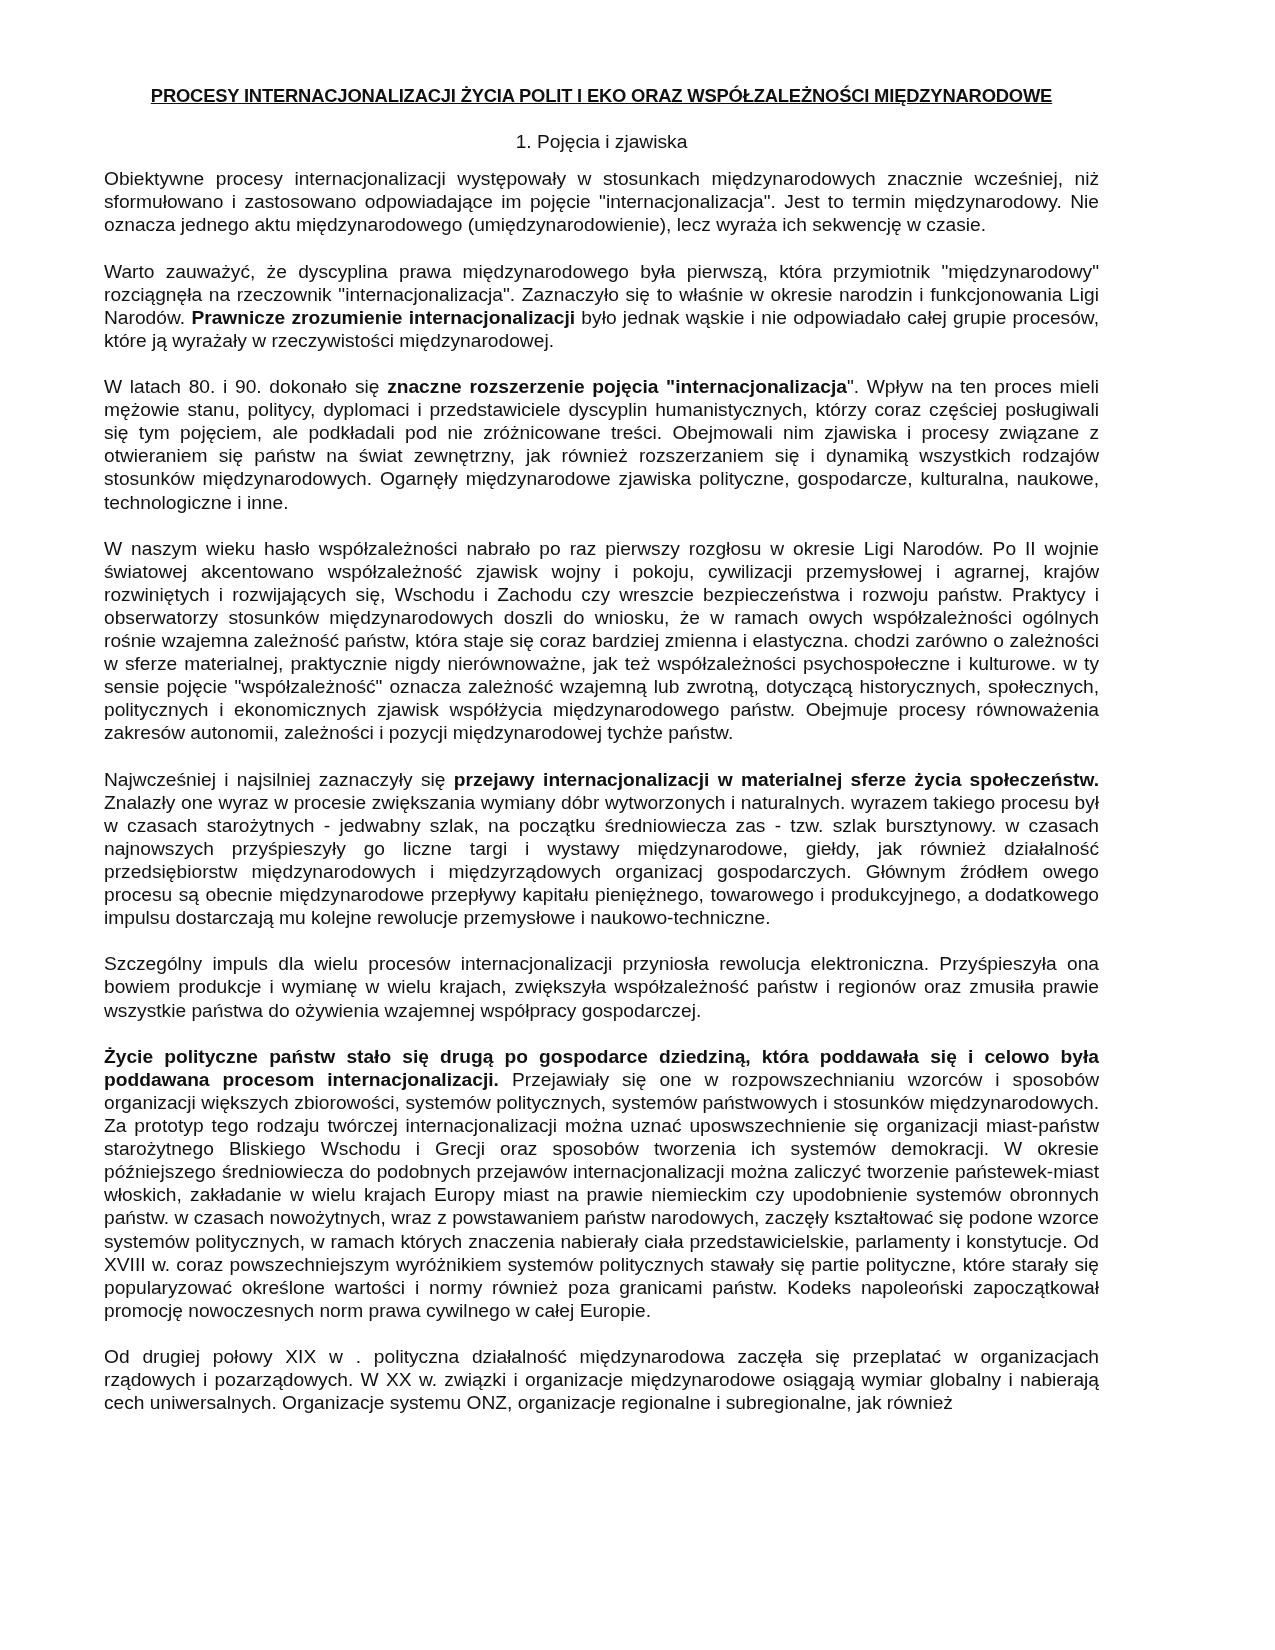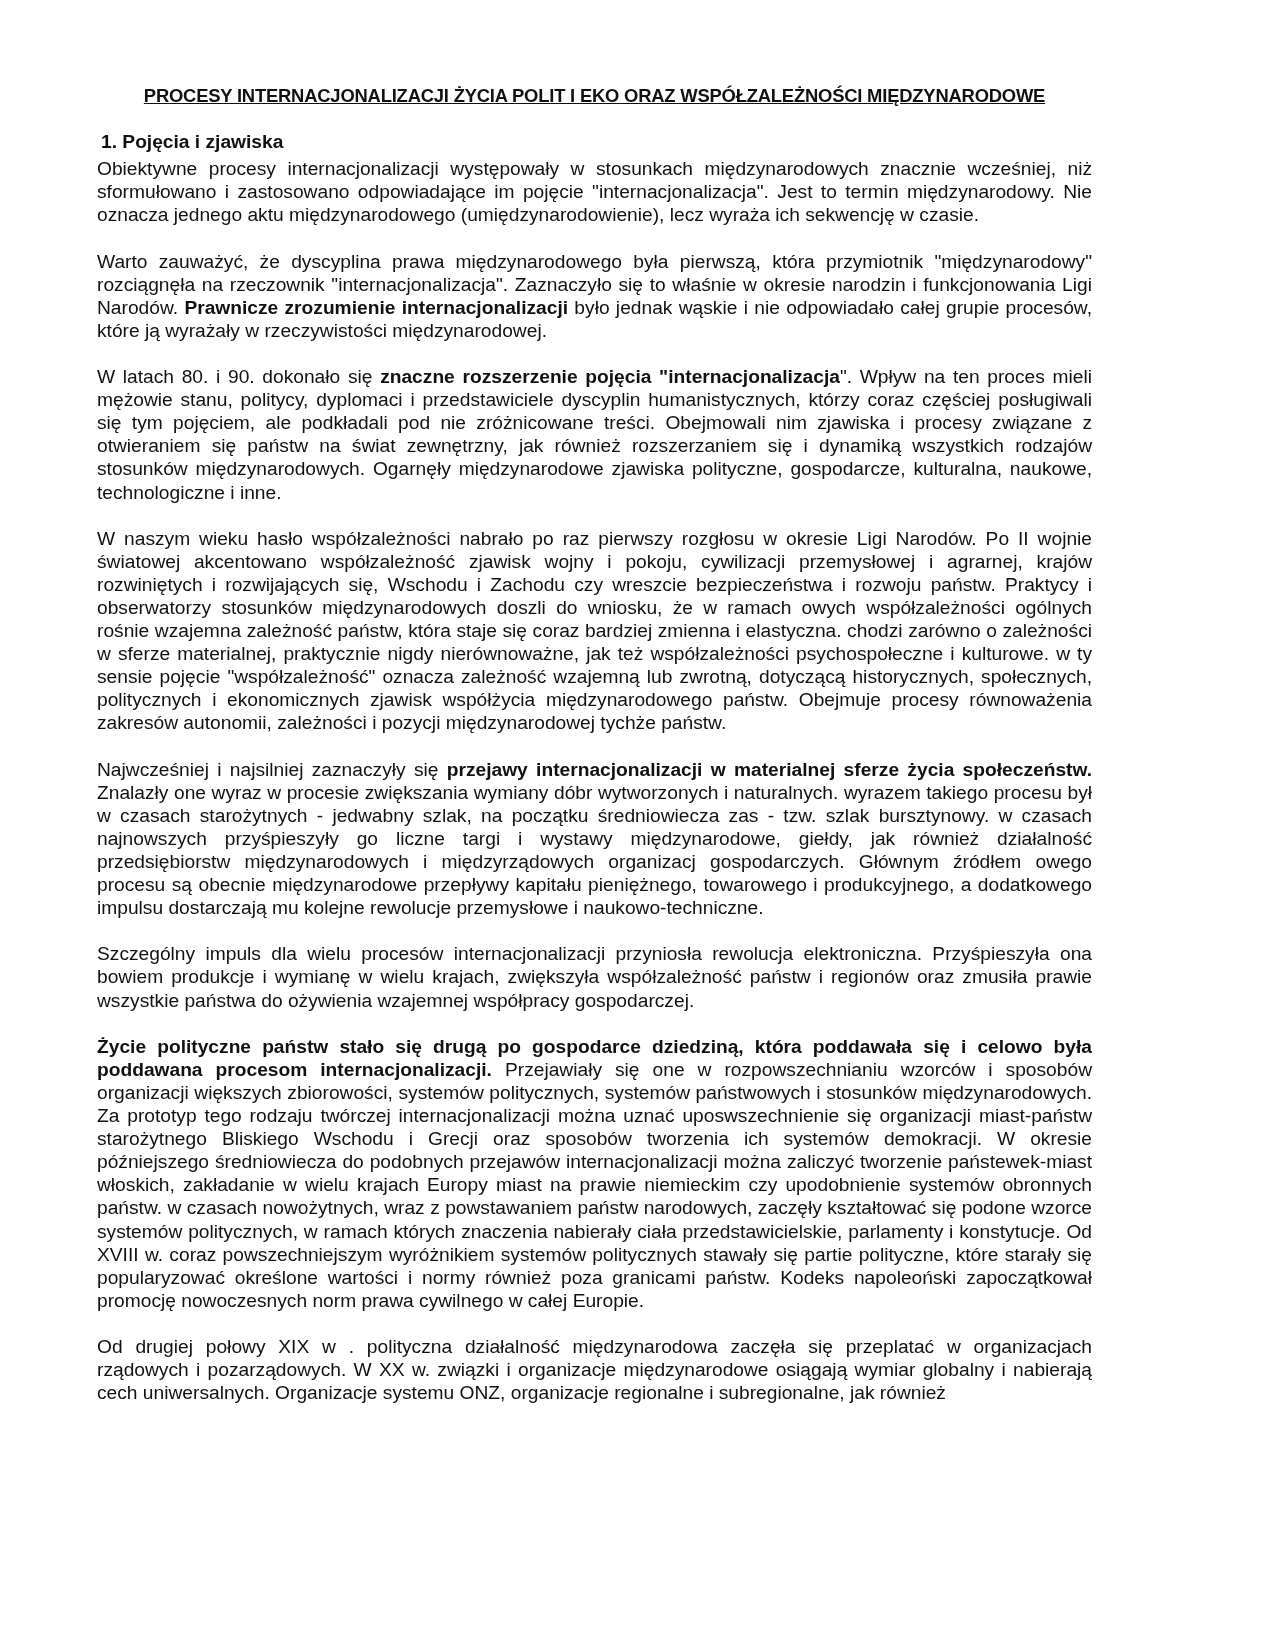--- a/index.html
+++ b/index.html
@@ -1,36 +1,36 @@
 <!DOCTYPE html>
 <html><head>
 <meta charset="utf-8">
 <style>
   html, body { margin: 0; padding: 0; background: #ffffff; }
   body { width: 1275px; height: 1650px; position: relative; overflow: hidden; }
   .page {
     position: absolute;
-    left: 97px;
+    left: 104px;
     top: 84px;
     width: 995px;
     font-family: "Liberation Sans", sans-serif;
     font-size: 19.2px;
     line-height: 23.1px;
     color: #111111;
   }
   .title {
     font-weight: bold;
     text-decoration: underline;
     font-size: 18.4px;
     letter-spacing: -0.2px;
     text-align: center;
     margin: 0 0 23px 0;
     white-space: nowrap;
   }
-  .heading { margin: 4px; text-align: left; font-weight: bold; }
+  .heading { margin: 14px; text-align: center; }
   p { margin: 0 0 23.1px 0; text-align: justify; }
   .b { font-weight: bold; }
   .section { margin: 0; }
 </style>
 </head>
 <body>
 
 <div class="page">
 
   <div class="title">PROCESY INTERNACJONALIZACJI ŻYCIA POLIT I EKO ORAZ WSPÓŁZALEŻNOŚCI MIĘDZYNARODOWE</div>

